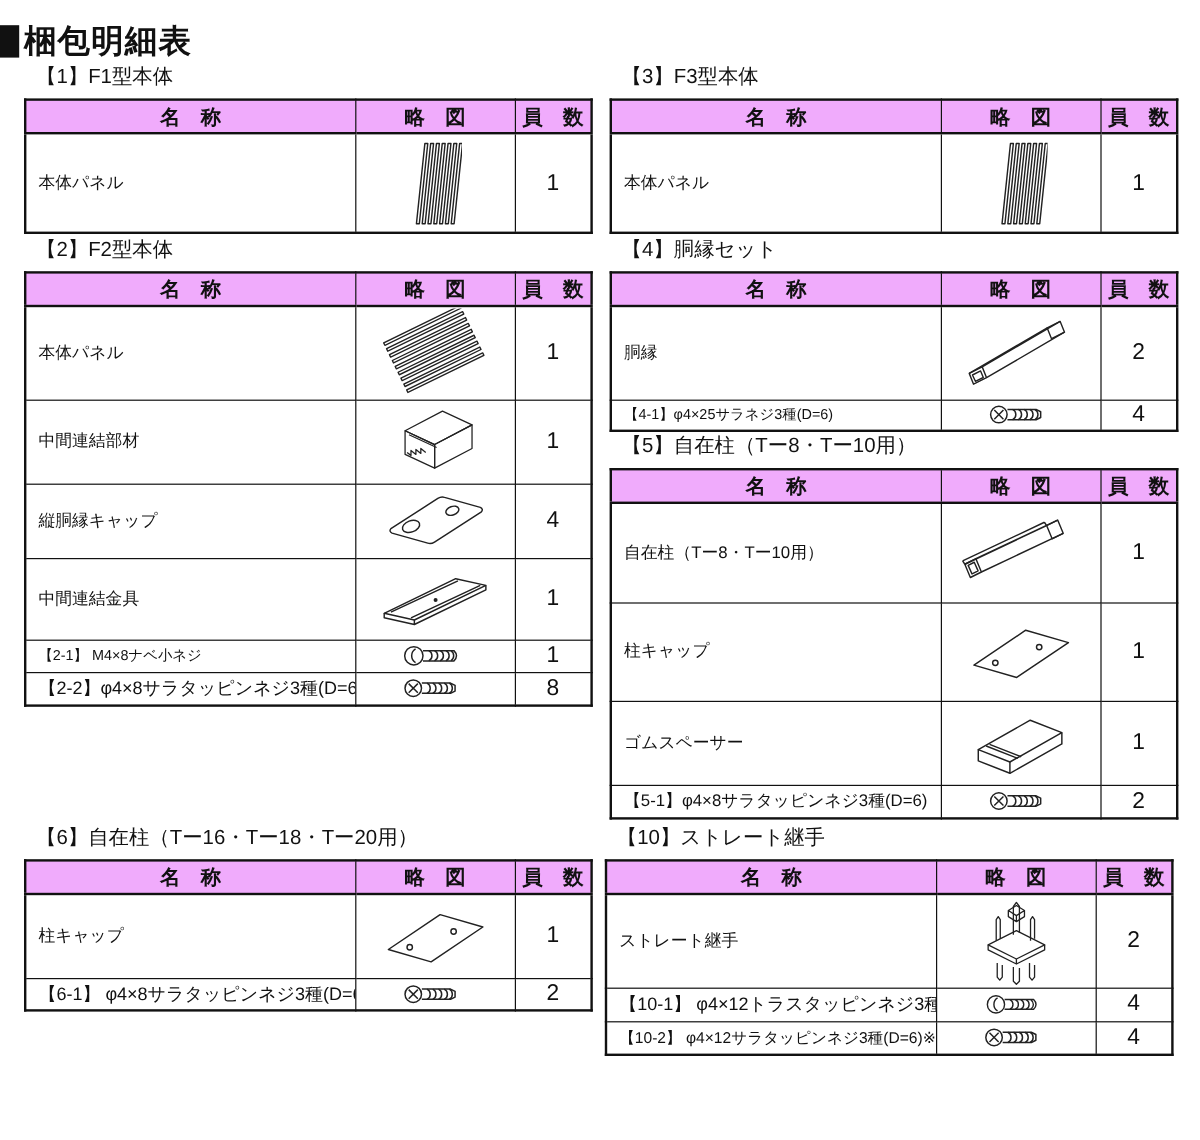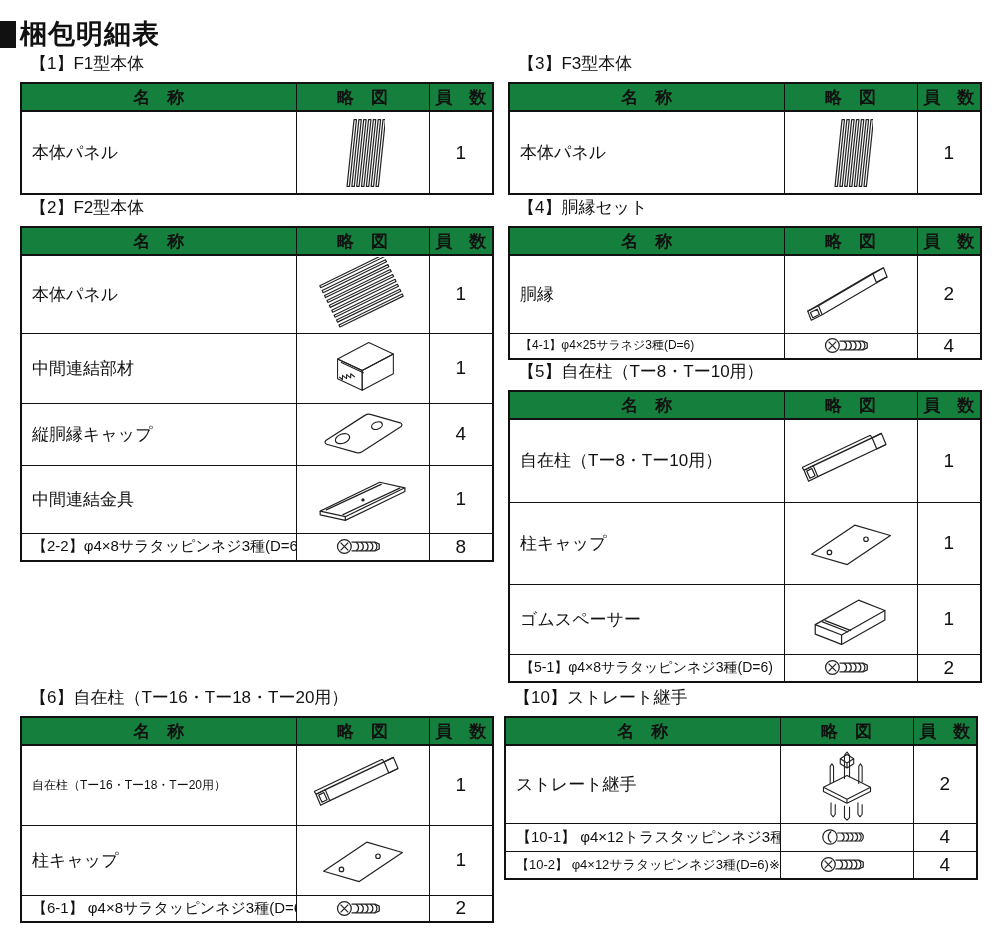--- a/index.html
+++ b/index.html
@@ -26,24 +26,24 @@
 
   table.parts-table {
     border-collapse:collapse; width:100%; table-layout:fixed;
     border:2px solid #111; background:#fff;
   }
   .parts-table col.c1 { width:275px; }
   .parts-table col.c2 { width:133px; }
   .parts-table col.c3 { width:64px; }
   .parts-table th, .parts-table td { border:1.5px solid #111; padding:0; }
   .parts-table thead th {
-    background:#15803d; height:26px; font-size:17px; font-weight:600;
+    background:#f0abfc; height:26px; font-size:17px; font-weight:600;
     text-align:center; border-bottom:2px solid #111;
   }
-  td.name { padding-left:10px; font-size:17px; text-align:left; vertical-align:middle; white-space:nowrap; overflow:hidden; }
+  td.name { padding-left:10px; font-size:14px; text-align:left; vertical-align:middle; white-space:nowrap; overflow:hidden; }
   td.name.fs16 { font-size:12px; }
   td.name.fs15 { font-size:15px; }
   td.name.fs14 { font-size:14px; }
   td.name.fs13 { font-size:13px; }
   td.sketch { text-align:center; vertical-align:middle; }
   td.qty { text-align:center; vertical-align:middle; font-size:19px; }
   .sk { display:inline-block; vertical-align:middle; }
   .defs { position:absolute; width:0; height:0; overflow:hidden; }
 </style>
 </head>
@@ -221,20 +221,28 @@
         <td class="qty">4</td>
       </tr>
       <tr style="height:68px">
         <td class="name">中間連結金具</td>
         <td class="sketch">
           <svg class="sk" width="100" height="54" viewBox="0 0 104 58">
               <use href="#icon-bracket"></use>
             </svg></td>
         <td class="qty">1</td>
       </tr>
+      <tr style="height:27px">
+        <td class="name fs16">【2-1】 M4×8ナベ小ネジ</td>
+        <td class="sketch">
+          <svg class="sk" width="56" height="21" viewBox="0 0 58 22">
+              <use href="#icon-slotscrew"></use>
+            </svg></td>
+        <td class="qty">1</td>
+      </tr>
       <tr style="height:28px">
         <td class="name fs15">【2-2】φ4×8サラタッピンネジ3種(D=6)</td>
         <td class="sketch">
           <svg class="sk" width="56" height="21" viewBox="0 0 58 22">
               <use href="#icon-phscrew"></use>
             </svg></td>
         <td class="qty">8</td>
       </tr>
     </tbody>
   </table>
@@ -249,144 +257,136 @@
         <col class="c3">
       </colgroup>
     <thead>
         <tr>
       <th>名　称</th>
       <th>略　図</th>
       <th>員　数</th>
     </tr>
       </thead>
     <tbody>
-      <tr style="height:80px">
-        <td class="name fs16">自在柱（Tー16・Tー18・Tー20用）</td>
+      <tr style="height:70px">
+        <td class="name">柱キャップ</td>
+        <td class="sketch">
+          <svg class="sk" width="96" height="60" viewBox="0 0 100 64">
+              <use href="#icon-platecap"></use>
+            </svg></td>
+        <td class="qty">1</td>
+      </tr>
+      <tr style="height:27px">
+        <td class="name fs15">【6-1】 φ4×8サラタッピンネジ3種(D=6)</td>
+        <td class="sketch">
+          <svg class="sk" width="56" height="21" viewBox="0 0 58 22">
+              <use href="#icon-phscrew"></use>
+            </svg></td>
+        <td class="qty">2</td>
+      </tr>
+    </tbody>
+  </table>
+</div>
+
+<div class="section" id="s3">
+  <div class="section-title">【3】F3型本体</div>
+  <table class="parts-table">
+    <colgroup>
+        <col class="c1">
+        <col class="c2">
+        <col class="c3">
+      </colgroup>
+    <thead>
+        <tr>
+      <th>名　称</th>
+      <th>略　図</th>
+      <th>員　数</th>
+    </tr>
+      </thead>
+    <tbody>
+      <tr style="height:83px">
+        <td class="name">本体パネル</td>
+        <td class="sketch">
+          <svg class="sk" width="44" height="78" viewBox="0 0 46 84">
+              <use href="#icon-vslats"></use>
+            </svg></td>
+        <td class="qty">1</td>
+      </tr>
+    </tbody>
+  </table>
+</div>
+
+<div class="section" id="s4">
+  <div class="section-title">【4】胴縁セット</div>
+  <table class="parts-table">
+    <colgroup>
+        <col class="c1">
+        <col class="c2">
+        <col class="c3">
+      </colgroup>
+    <thead>
+        <tr>
+      <th>名　称</th>
+      <th>略　図</th>
+      <th>員　数</th>
+    </tr>
+      </thead>
+    <tbody>
+      <tr style="height:78px">
+        <td class="name">胴縁</td>
+        <td class="sketch">
+          <svg class="sk" width="106" height="74" viewBox="0 0 112 82">
+              <use href="#icon-sqtube"></use>
+            </svg></td>
+        <td class="qty">2</td>
+      </tr>
+      <tr style="height:26px">
+        <td class="name fs16">【4-1】φ4×25サラネジ3種(D=6)</td>
+        <td class="sketch">
+          <svg class="sk" width="56" height="21" viewBox="0 0 58 22">
+              <use href="#icon-phscrew"></use>
+            </svg></td>
+        <td class="qty">4</td>
+      </tr>
+    </tbody>
+  </table>
+</div>
+
+<div class="section" id="s5">
+  <div class="section-title">【5】自在柱（Tー8・Tー10用）</div>
+  <table class="parts-table">
+    <colgroup>
+        <col class="c1">
+        <col class="c2">
+        <col class="c3">
+      </colgroup>
+    <thead>
+        <tr>
+      <th>名　称</th>
+      <th>略　図</th>
+      <th>員　数</th>
+    </tr>
+      </thead>
+    <tbody>
+      <tr style="height:83px">
+        <td class="name">自在柱（Tー8・Tー10用）</td>
         <td class="sketch">
           <svg class="sk" width="112" height="70" viewBox="0 0 118 76">
               <use href="#icon-rail"></use>
             </svg></td>
         <td class="qty">1</td>
       </tr>
-      <tr style="height:70px">
+      <tr style="height:82px">
         <td class="name">柱キャップ</td>
         <td class="sketch">
           <svg class="sk" width="96" height="60" viewBox="0 0 100 64">
               <use href="#icon-platecap"></use>
             </svg></td>
         <td class="qty">1</td>
       </tr>
-      <tr style="height:27px">
-        <td class="name fs15">【6-1】 φ4×8サラタッピンネジ3種(D=6)</td>
-        <td class="sketch">
-          <svg class="sk" width="56" height="21" viewBox="0 0 58 22">
-              <use href="#icon-phscrew"></use>
-            </svg></td>
-        <td class="qty">2</td>
-      </tr>
-    </tbody>
-  </table>
-</div>
-
-<div class="section" id="s3">
-  <div class="section-title">【3】F3型本体</div>
-  <table class="parts-table">
-    <colgroup>
-        <col class="c1">
-        <col class="c2">
-        <col class="c3">
-      </colgroup>
-    <thead>
-        <tr>
-      <th>名　称</th>
-      <th>略　図</th>
-      <th>員　数</th>
-    </tr>
-      </thead>
-    <tbody>
-      <tr style="height:83px">
-        <td class="name">本体パネル</td>
-        <td class="sketch">
-          <svg class="sk" width="44" height="78" viewBox="0 0 46 84">
-              <use href="#icon-vslats"></use>
-            </svg></td>
-        <td class="qty">1</td>
-      </tr>
-    </tbody>
-  </table>
-</div>
-
-<div class="section" id="s4">
-  <div class="section-title">【4】胴縁セット</div>
-  <table class="parts-table">
-    <colgroup>
-        <col class="c1">
-        <col class="c2">
-        <col class="c3">
-      </colgroup>
-    <thead>
-        <tr>
-      <th>名　称</th>
-      <th>略　図</th>
-      <th>員　数</th>
-    </tr>
-      </thead>
-    <tbody>
-      <tr style="height:78px">
-        <td class="name">胴縁</td>
-        <td class="sketch">
-          <svg class="sk" width="106" height="74" viewBox="0 0 112 82">
-              <use href="#icon-sqtube"></use>
-            </svg></td>
-        <td class="qty">2</td>
-      </tr>
-      <tr style="height:26px">
-        <td class="name fs16">【4-1】φ4×25サラネジ3種(D=6)</td>
-        <td class="sketch">
-          <svg class="sk" width="56" height="21" viewBox="0 0 58 22">
-              <use href="#icon-phscrew"></use>
-            </svg></td>
-        <td class="qty">4</td>
-      </tr>
-    </tbody>
-  </table>
-</div>
-
-<div class="section" id="s5">
-  <div class="section-title">【5】自在柱（Tー8・Tー10用）</div>
-  <table class="parts-table">
-    <colgroup>
-        <col class="c1">
-        <col class="c2">
-        <col class="c3">
-      </colgroup>
-    <thead>
-        <tr>
-      <th>名　称</th>
-      <th>略　図</th>
-      <th>員　数</th>
-    </tr>
-      </thead>
-    <tbody>
-      <tr style="height:83px">
-        <td class="name">自在柱（Tー8・Tー10用）</td>
-        <td class="sketch">
-          <svg class="sk" width="112" height="70" viewBox="0 0 118 76">
-              <use href="#icon-rail"></use>
-            </svg></td>
-        <td class="qty">1</td>
-      </tr>
-      <tr style="height:82px">
-        <td class="name">柱キャップ</td>
-        <td class="sketch">
-          <svg class="sk" width="96" height="60" viewBox="0 0 100 64">
-              <use href="#icon-platecap"></use>
-            </svg></td>
-        <td class="qty">1</td>
-      </tr>
       <tr style="height:70px">
         <td class="name">ゴムスペーサー</td>
         <td class="sketch">
           <svg class="sk" width="92" height="64" viewBox="0 0 96 68">
               <use href="#icon-rubber"></use>
             </svg></td>
         <td class="qty">1</td>
       </tr>
       <tr style="height:28px">
         <td class="name fs14">【5-1】φ4×8サラタッピンネジ3種(D=6)</td>

